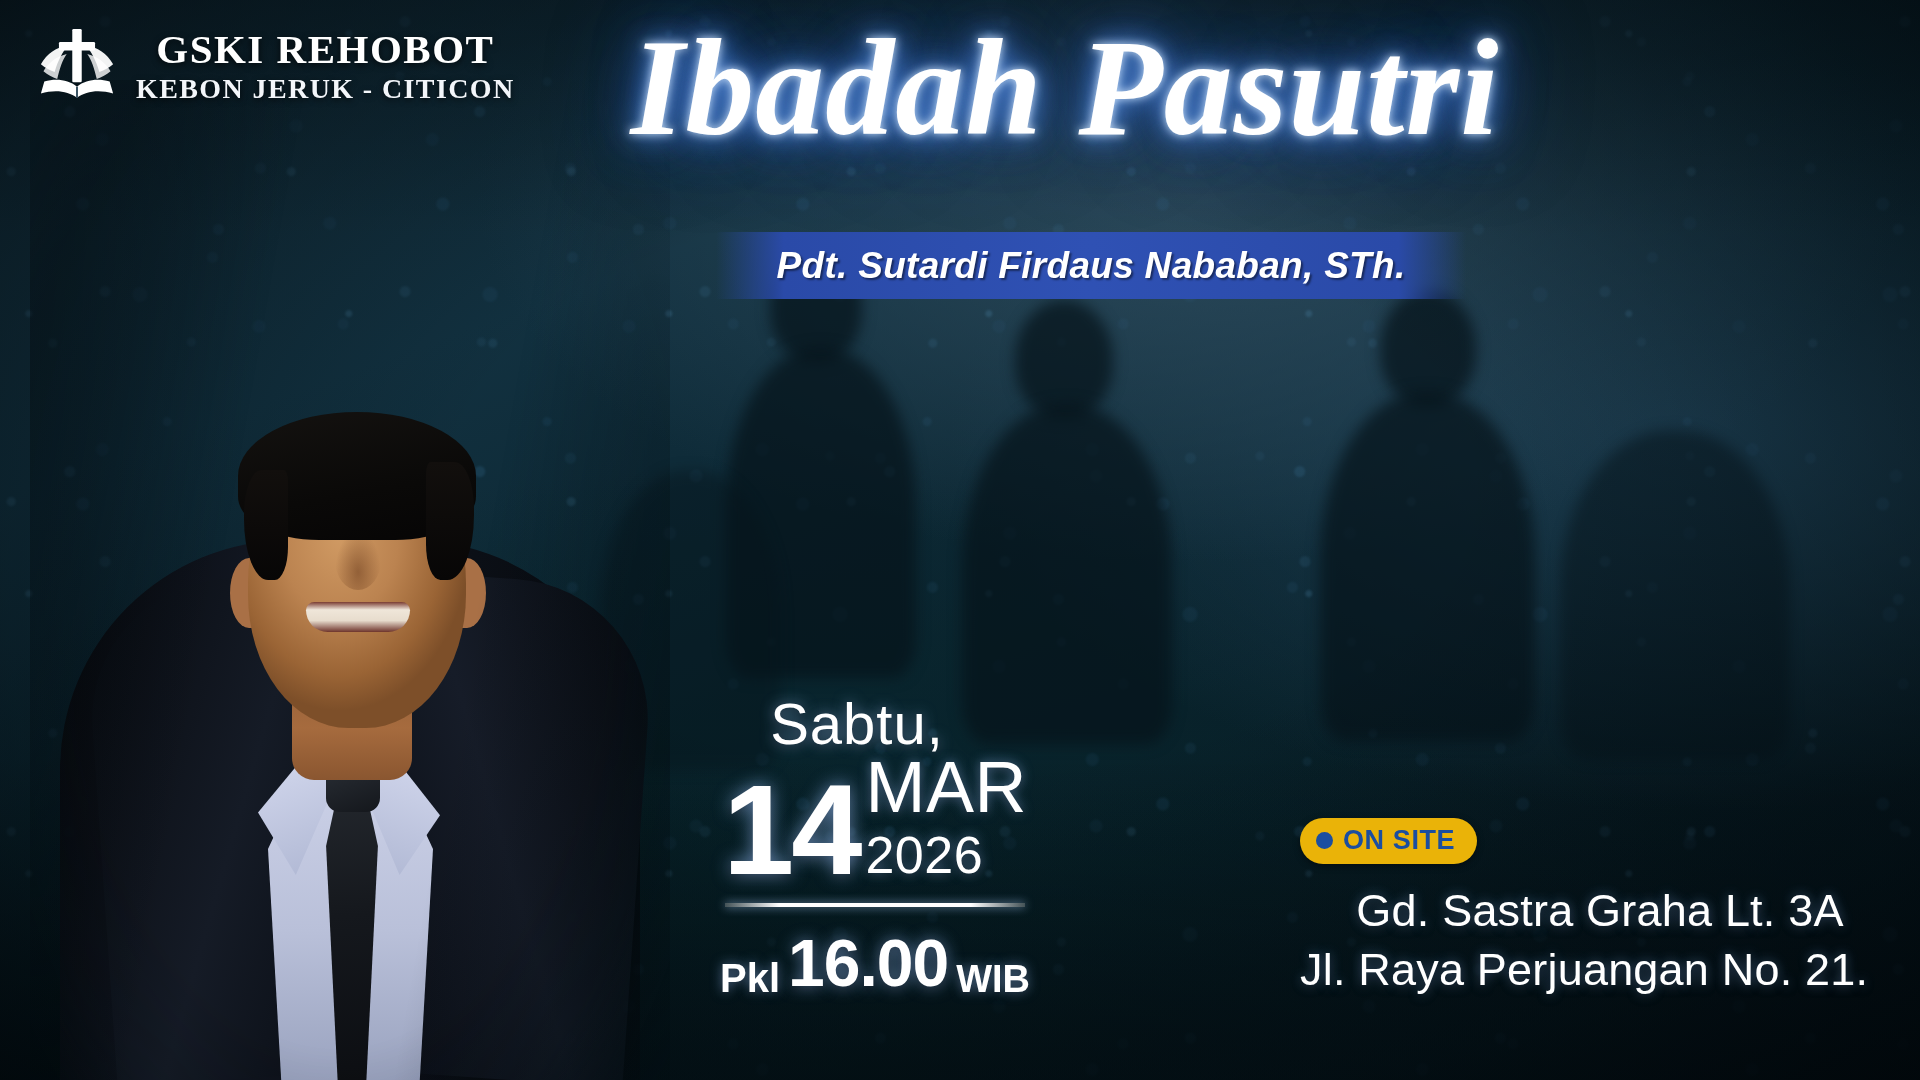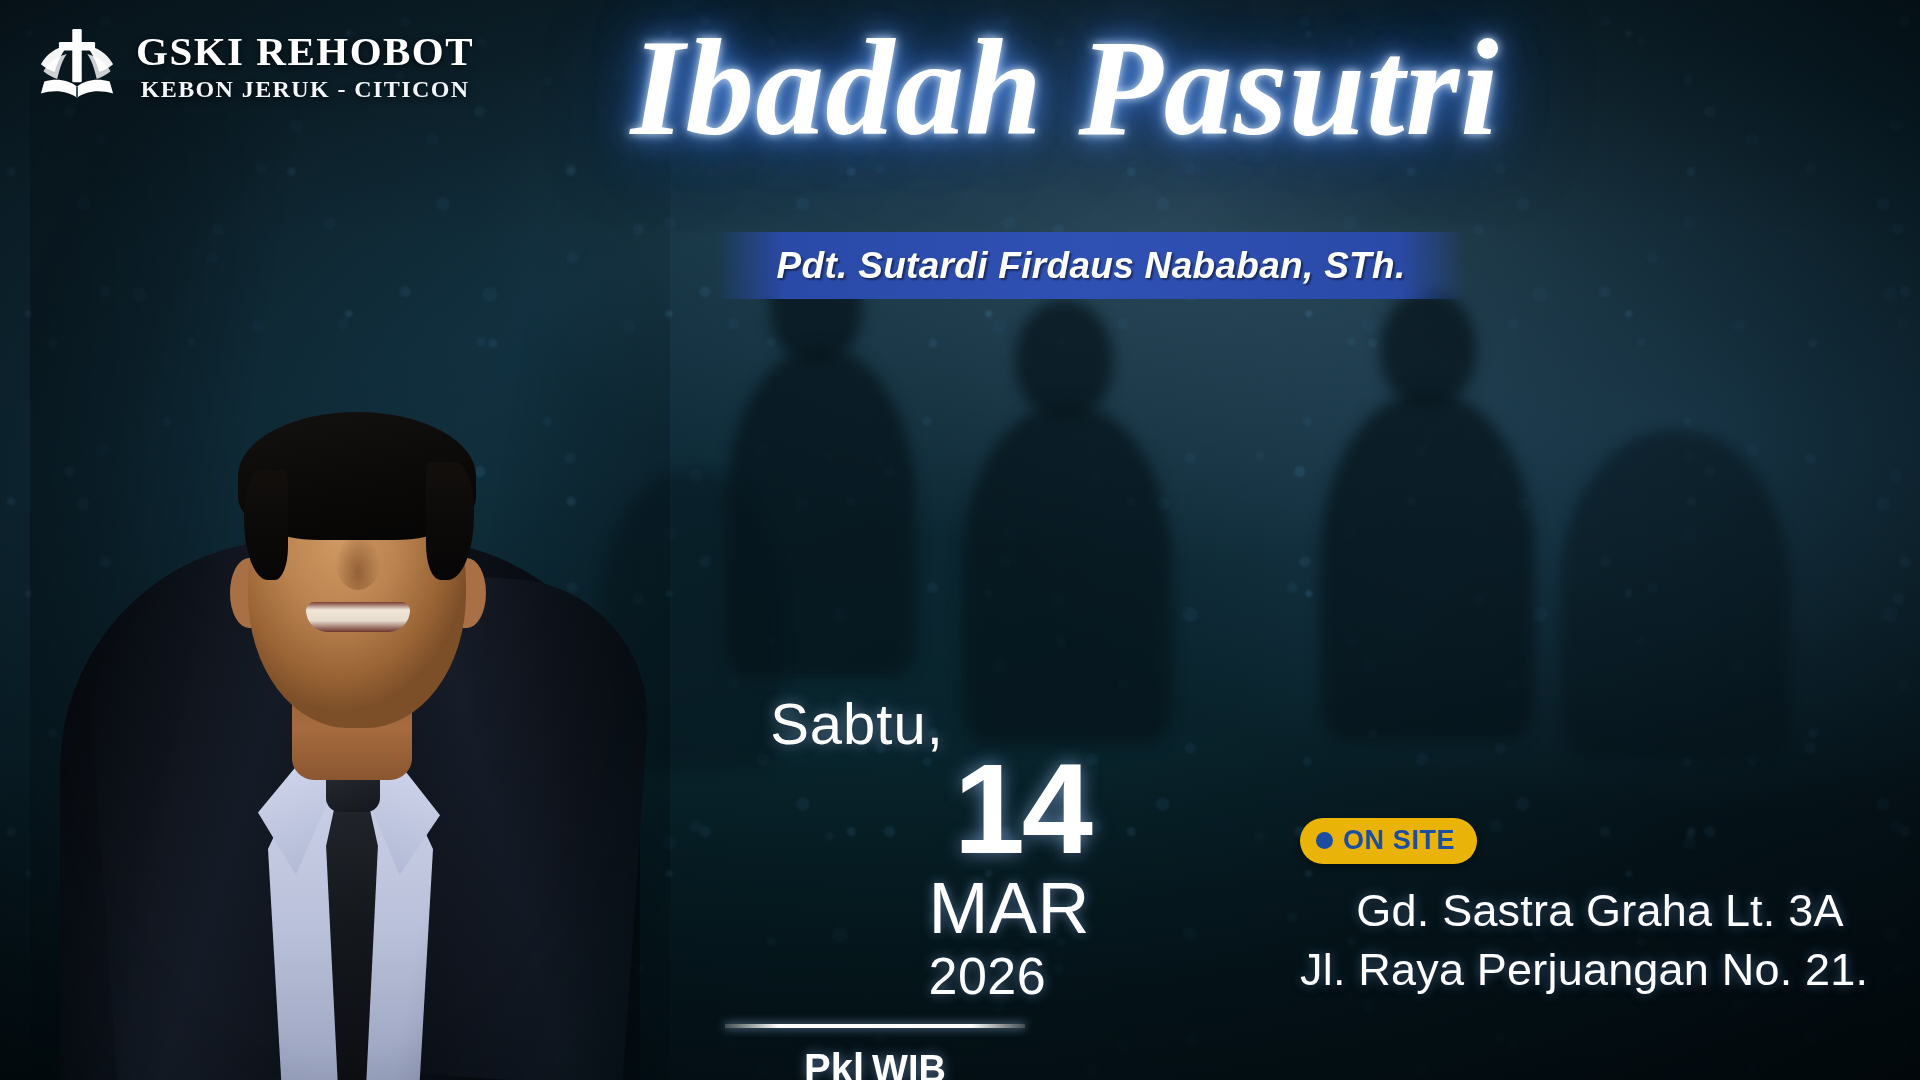--- a/index.html
+++ b/index.html
@@ -187,21 +187,21 @@
   .logo-mark { width:86px; height:84px; flex:0 0 auto; }
   .logo-text { display:flex; flex-direction:column; line-height:1;align-items:center; }
   .logo-title {
     font-family:"Liberation Serif", serif;
     font-size:41px; font-weight:700; color:#ffffff;
     letter-spacing:1.5px;
     text-shadow:0 2px 7px rgba(0,0,0,.75);
   }
   .logo-sub {
     font-family:"Liberation Serif", serif;
-    font-size:24px; font-weight:700; color:#f3f6fa;
+    font-size:28px; font-weight:700; color:#f3f6fa;
     letter-spacing:1.4px; margin-top:5px;
     text-shadow:0 2px 6px rgba(0,0,0,.7);
   }
 
   
   .content { position:absolute; inset:0; z-index:15; }
 
   .headline {
     position:absolute; top:18px; left:560px; width:1010px;
     text-align:center;
@@ -244,21 +244,21 @@
   
   .datebox { position:absolute; left:660px; top:690px; width:430px; }
   .d-day {
     font-family:"Liberation Sans", sans-serif;
     font-size:58px; font-weight:400; color:#fff; letter-spacing:1px;
     text-align:center; margin-left:-36px;
     text-shadow:0 0 14px rgba(160,200,255,.6), 0 2px 8px rgba(0,0,0,.55);
   }
   .d-row {
     display:flex; align-items:flex-end; justify-content:center;
-    gap:6px; margin-top:-6px;flex-direction:column;
+    gap:6px; margin-top:-6px;
   }
   .d-num {
     font-family:"Liberation Sans", sans-serif;
     font-weight:700; font-size:128px; line-height:.9; color:#fff;
     letter-spacing:-3px;
     text-shadow:0 0 18px rgba(150,195,255,.65), 0 3px 10px rgba(0,0,0,.6);
   }
   .d-my { display:flex; flex-direction:column; line-height:1; padding-bottom:6px; }
   .d-mon {
     font-family:"Liberation Sans", sans-serif;
@@ -402,20 +402,21 @@
       <div class="d-row">
         <span class="d-num">14</span>
         <span class="d-my">
           <span class="d-mon">MAR</span>
           <span class="d-year">2026</span>
         </span>
       </div>
       <div class="d-rule"></div>
       <div class="d-time">
         <span class="t-pkl">Pkl</span>
+        <span class="t-val">16.00</span>
         <span class="t-tz">WIB</span>
       </div>
     </div>
 
     <div class="venue">
       <div class="badge">
         <span class="badge-dot"></span>
         <span class="badge-label">ON SITE</span>
       </div>
       <div class="addr-line addr-1">Gd. Sastra Graha Lt. 3A</div>

